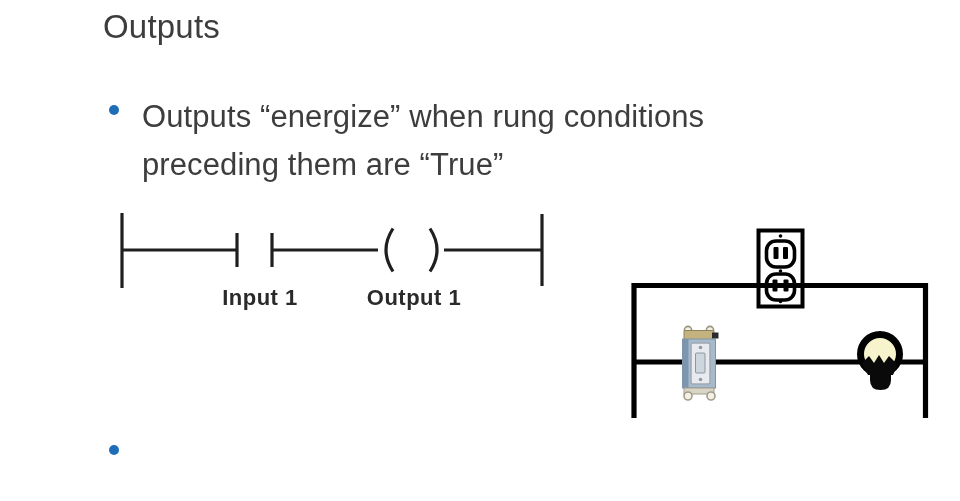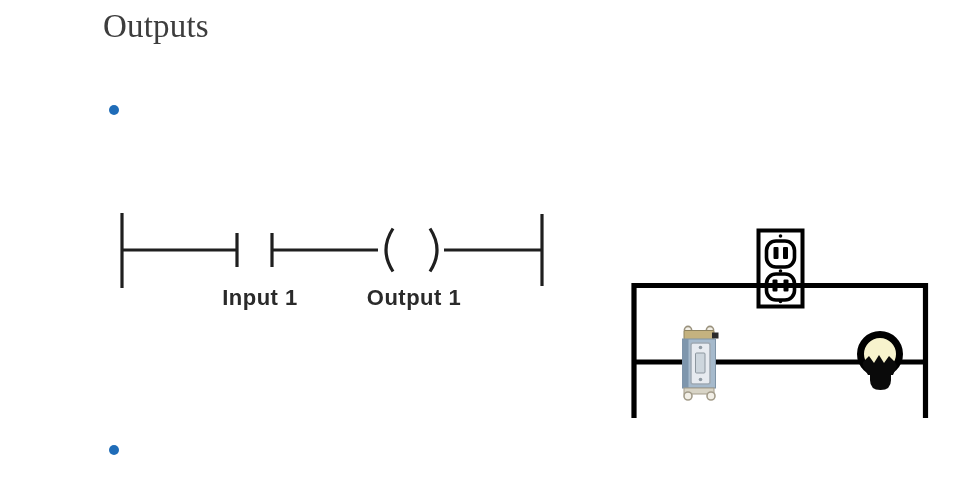--- a/index.html
+++ b/index.html
@@ -13,21 +13,20 @@
   }
   .slide-title {
     position: absolute;
     left: 103px;
     top: 8px;
     font-size: 33px;
     font-weight: 400;
     color: #3d3d3d;
     letter-spacing: 0.2px;
     white-space: nowrap;
-    font-family: Liberation Serif, serif;
   }
   .bullet-dot {
     position: absolute;
     width: 10px;
     height: 10px;
     border-radius: 50%;
     background: #1f6cb8;
   }
   .dot-1 { left: 109px; top: 105px; }
   .dot-2 { left: 109px; top: 445px; }
@@ -57,20 +56,24 @@
   }
 </style>
 </head>
 <body>
 
 <div class="slide">
 
   <div class="slide-title">Outputs</div>
 
   <span class="bullet-dot dot-1"></span>
+  <div class="bullet-text bullet-1">
+    <div>Outputs “energize” when rung conditions</div>
+    <div>preceding them are “True”</div>
+  </div>
 
   <svg class="diagrams" viewBox="0 0 960 501">
 
     <g stroke="#1f1f1f" stroke-width="3.2" fill="none">
 
       <line x1="122" y1="213" x2="122" y2="288"></line>
 
       <line x1="122" y1="250" x2="237" y2="250"></line>
 
       <g>

